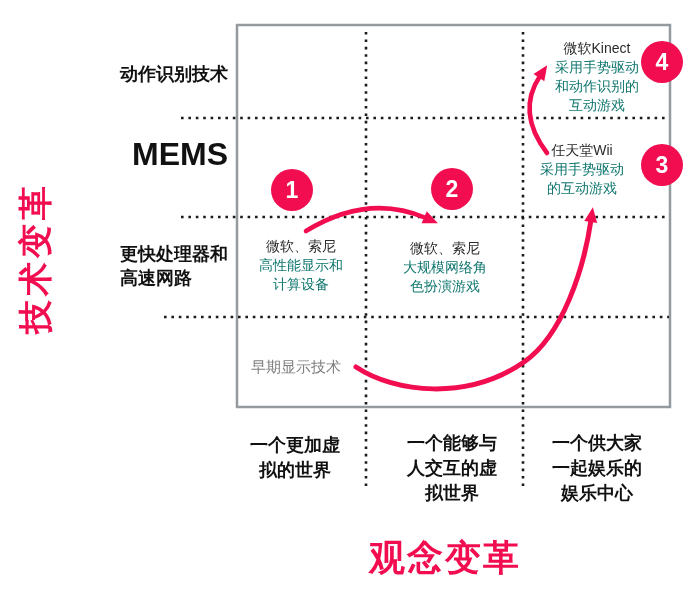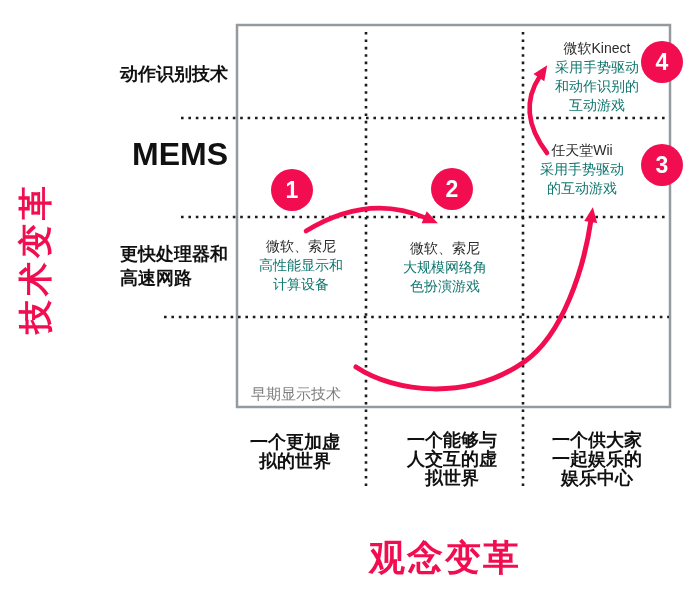--- a/index.html
+++ b/index.html
@@ -38,39 +38,39 @@
   .rowlab.r2 .latin{font-size:32px;line-height:27px;display:block;}
   .rowlab.r2 .cjk{display:block;}
   .rowlab.r3{top:242px;}
   .rowlab.r3 span{display:block;}
   .rowlab.r4{top:352px;}
 
   
   .collab{
     position:absolute;width:160px;top:431px;
     text-align:center;color:#111111;
-    font-weight:bold;font-size:18px;line-height:19px;
+    font-weight:bold;font-size:18px;line-height:25px;
     white-space:pre-line;
   }
   .collab.c1{left:215px;top:433px;}
   .collab.c2{left:372px;}
   .collab.c3{left:517px;}
 
   
   .cell{
     position:absolute;width:140px;text-align:center;
     font-size:14px;line-height:19px;
   }
   .cell .cell-title{font-weight:normal;color:#2b2b2b;}
   .cell .cell-desc{color:#0f766e;white-space:pre-line;}
   .cell.cell1{left:231px;top:237px;}
   .cell.cell2{left:375px;top:239px;}
   .cell.cell3{left:512px;top:141px;}
   .cell.cell4{left:527px;top:39px;}
-  .cell.cell5{left:226px;top:357px;margin-top:27px;}
+  .cell.cell5{left:226px;top:357px;}
   .cell.cell5 .cell-title{font-weight:normal;color:#7d7d7d;font-size:15px;}
 
   
   .badge{
     position:absolute;width:42px;height:42px;border-radius:50%;
     background:#F10D4F;color:#ffffff;
     font-size:23px;font-weight:bold;line-height:42px;text-align:center;
   }
   .badge.b1{left:271px;top:169px;}
   .badge.b2{left:431px;top:168px;}

